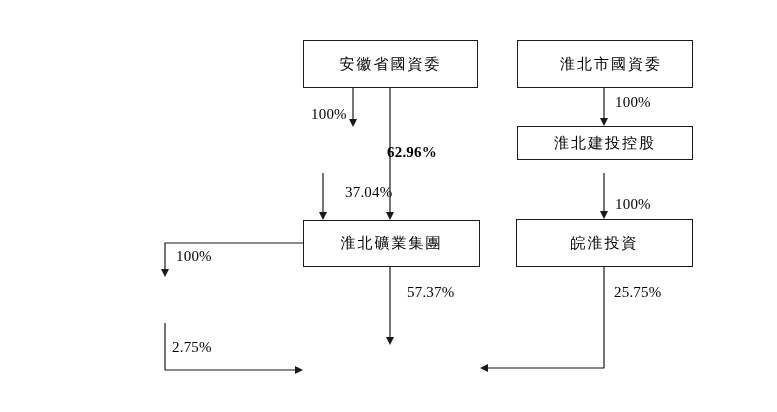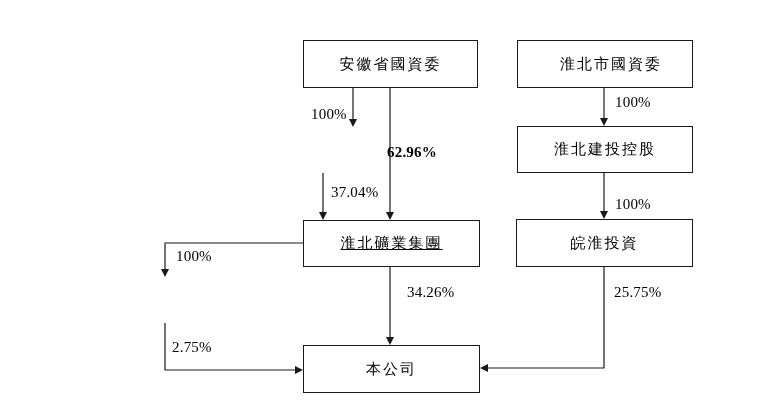--- a/index.html
+++ b/index.html
@@ -102,40 +102,39 @@
       <polyline points="604,267 604,368 488,368"></polyline>
       <polygon points="488,364 488,372 480,368"></polygon>
     </g>
   </svg>
 
   <div class="node" style="left:303px; top:40px;  width:175px; height:48px;">安徽省國資委</div>
 
   <div class="node" style="left:517px; top:40px;  width:176px; height:48px;padding-left:12px;">淮北市國資委</div>
 
 
-  <div class="node" style="left:517px; top:126px; width:176px; height:47px;">淮北建投控股</div>
+  <div class="node" style="left:517px; top:126px; width:176px; height:34px;">淮北建投控股</div>
 
-  <div class="node" style="left:303px; top:220px; width:177px; height:47px;text-decoration:underline;">淮北礦業集團</div>
+  <div class="node" style="left:303px; top:220px; width:177px; height:47px;">淮北礦業集團</div>
 
   <div class="node" style="left:516px; top:219px; width:177px; height:48px;">皖淮投資</div>
 
 
-  <div class="node" style="left:303px; top:345px; width:177px; height:48px;">本公司</div>
 
   <span class="edge-label" style="left:311px; top:106px;">100%</span>
 
   <span class="edge-label" style="left:387px; top:144px;font-weight:bold;">62.96%</span>
 
-  <span class="edge-label" style="left:331px; top:184px;font-family:Liberation Serif, serif;">37.04%</span>
+  <span class="edge-label" style="left:345px; top:184px;font-family:Liberation Serif, serif;">37.04%</span>
 
   <span class="edge-label" style="left:615px; top:94px;">100%</span>
 
   <span class="edge-label" style="left:615px; top:196px;">100%</span>
 
   <span class="edge-label" style="left:176px; top:248px;">100%</span>
 
-  <span class="edge-label" style="left:407px; top:284px;">34.26%</span>
+  <span class="edge-label" style="left:407px; top:284px;">57.37%</span>
 
   <span class="edge-label" style="left:172px; top:339px;">2.75%</span>
 
   <span class="edge-label" style="left:614px; top:284px;">25.75%</span>
 
 </div>
 
 </body></html>

